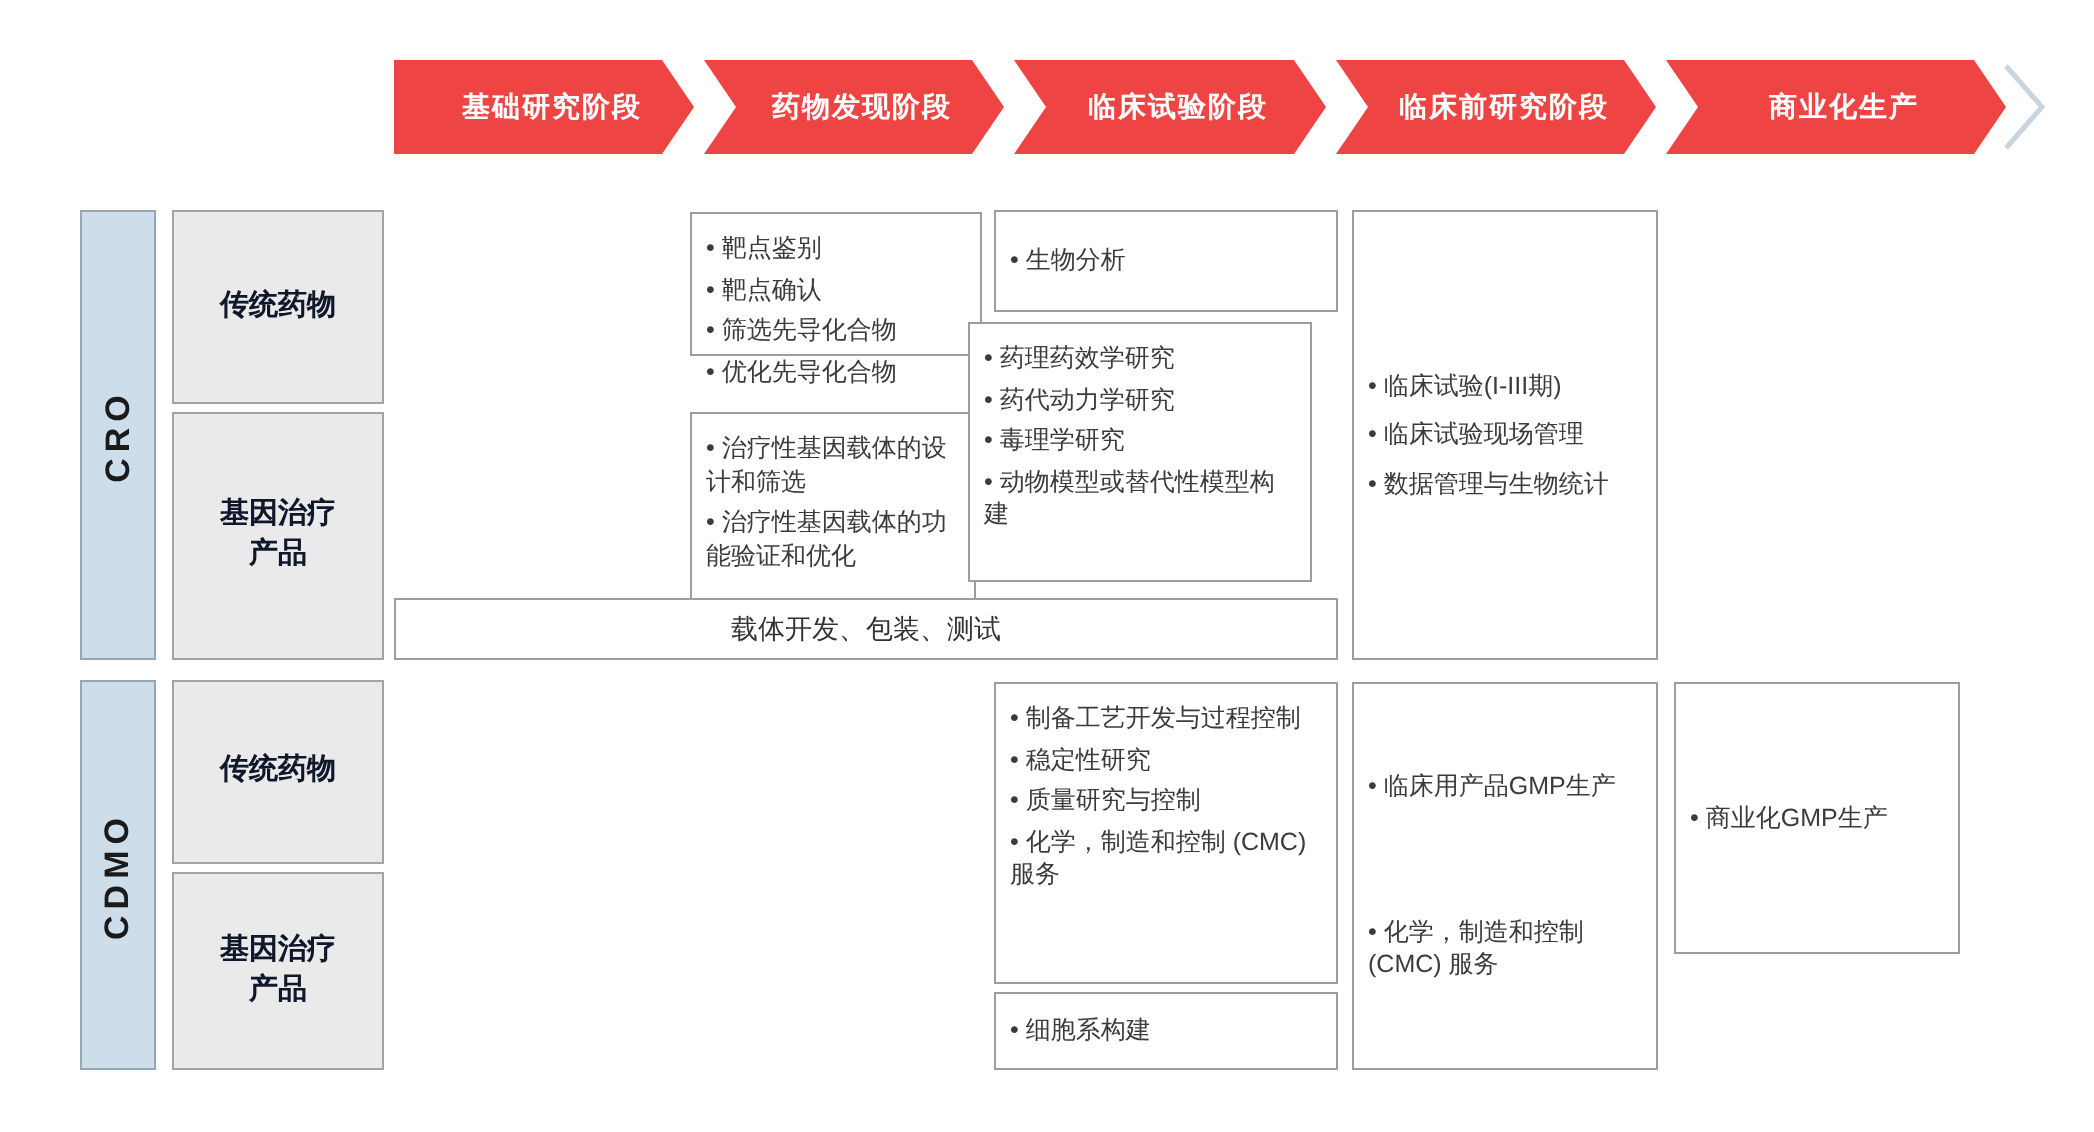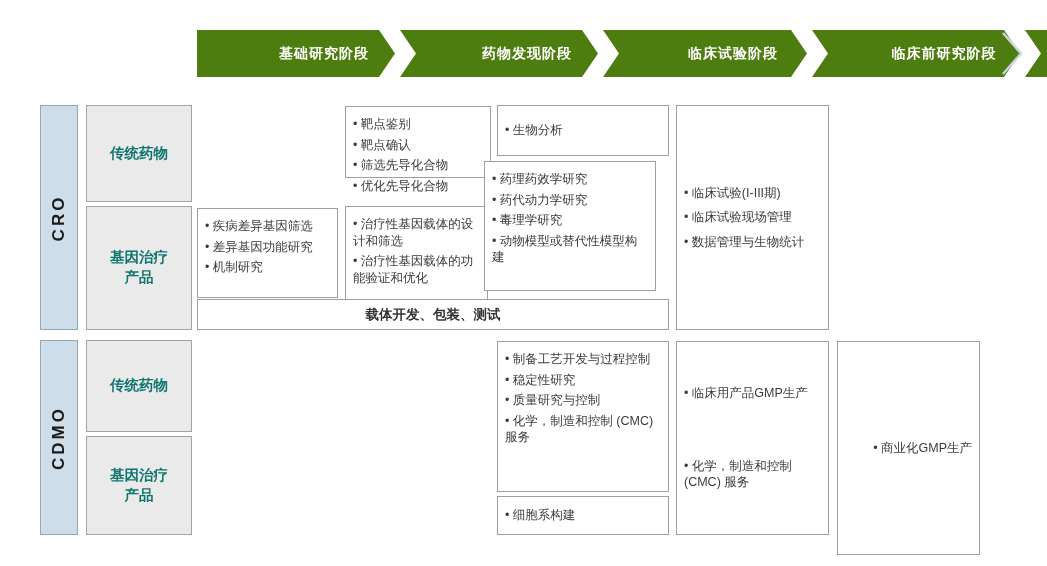--- a/index.html
+++ b/index.html
@@ -1,61 +1,61 @@
 <!DOCTYPE html>
 <html><head>
 <meta charset="utf-8">
 <style>
   html,body{margin:0;padding:0;background:#ffffff;}
   body{font-family:"Liberation Sans", sans-serif;}
   .canvas{position:relative;width:1047px;height:566px;background:#fff;overflow:hidden;}
 
   
   .arrows{position:absolute;left:197px;top:30px;height:47px;display:flex;gap:5px;}
-  .arrow{background:#4d7c0f;color:#fff;display:flex;align-items:center;justify-content:center;
+  .arrow{background:#ef4444;color:#fff;display:flex;align-items:center;justify-content:center;
          font-weight:bold;font-size:14px;letter-spacing:1px;
-         clip-path:polygon(0 0, calc(100% - 16px) 0, 100% 50%, calc(100% - 16px) 100%, 0 100%, 16px 50%);padding-left:48px;}
+         clip-path:polygon(0 0, calc(100% - 16px) 0, 100% 50%, calc(100% - 16px) 100%, 0 100%, 16px 50%);}
   .arrow.first{clip-path:polygon(0 0, calc(100% - 16px) 0, 100% 50%, calc(100% - 16px) 100%, 0 100%);}
   .arrow span{padding-left:8px;}
   .a1{width:150px}.a2{width:150px}.a3{width:160px}.a4{width:156px}.a5{width:170px}
   .tail{position:absolute;left:999px;top:30px;}
 
   
   .vbar{position:absolute;left:40px;width:38px;background:#CDDDEA;border:1px solid #96A7B4;
         display:flex;align-items:center;justify-content:center;box-sizing:border-box;}
   .vbar .vtext{transform:rotate(-90deg);font-weight:bold;font-size:17px;letter-spacing:3px;color:#1a1a1a;white-space:nowrap;}
   .cro-bar{top:105px;height:225px;}
   .cdmo-bar{top:340px;height:195px;}
 
   
   .rowhdr{position:absolute;left:86px;width:106px;background:#EAEAEA;border:1px solid #A3A3A3;
           display:flex;align-items:center;justify-content:center;text-align:center;
-          font-weight:bold;font-size:14.5px;color:#0f766e;white-space:pre-line;box-sizing:border-box;line-height:1.35;}
+          font-weight:bold;font-size:14.5px;color:#0f172a;white-space:pre-line;box-sizing:border-box;line-height:1.35;}
   .r1{top:105px;height:97px;} .r2{top:206px;height:124px;}
   .r3{top:340px;height:92px;} .r4{top:436px;height:99px;}
 
   
   .box{position:absolute;background:#fff;border:1px solid #9E9E9E;box-sizing:border-box;
        padding:5px 7px;font-size:12.5px;color:#3b3b3b;}
   .li{margin:4px 0;line-height:1.32;}
   .li::before{content:"• ";}
   .center-v{display:flex;flex-direction:column;justify-content:center;}
   .strip{display:flex;align-items:center;justify-content:center;font-size:13.5px;color:#333;padding:0;}
 
   .b-basic-gene{left:197px;top:208px;width:141px;height:90px;}
   .b-disc-trad{left:345px;top:106px;width:146px;height:72px;}
   .b-disc-gene{left:345px;top:206px;width:143px;height:95px;}
   .b-pre-bio{left:497px;top:105px;width:172px;height:51px;display:flex;align-items:center;}
   .b-pre-studies{left:484px;top:161px;width:172px;height:130px;}
-  .b-vector{left:197px;top:299px;width:472px;height:31px;font-weight:bold;}
+  .b-vector{left:197px;top:299px;width:472px;height:31px;}
   .b-clinical{left:676px;top:105px;width:153px;height:225px;}
   .b-cdmo-pre{left:497px;top:341px;width:172px;height:151px;}
   .b-cell{left:497px;top:496px;width:172px;height:39px;display:flex;align-items:center;}
   .b-clin-gmp{left:676px;top:341px;width:153px;height:194px;gap:48px;}
-  .b-comm-gmp{left:837px;top:341px;width:143px;height:214px;align-items:flex-end;}
+  .b-comm-gmp{left:837px;top:341px;width:143px;height:136px;}
 </style>
 </head>
 <body>
 
 <div class="canvas">
 
   <div class="arrows">
     <div class="arrow first a1">
         <span>基础研究阶段</span>
       </div>
@@ -76,25 +76,20 @@
     <polyline points="4,3 22,23.5 4,44" fill="none" stroke="#C9D5DE" stroke-width="2.5"></polyline>
   </svg>
 
   <div class="vbar cro-bar">
     <span class="vtext">CRO</span>
   </div>
   <div class="rowhdr r1">传统药物</div>
   <div class="rowhdr r2">基因治疗
 产品</div>
 
-  <div class="box b-basic-gene">
-    <div class="li">疾病差异基因筛选</div>
-    <div class="li">差异基因功能研究</div>
-    <div class="li">机制研究</div>
-  </div>
 
   <div class="box b-disc-trad">
     <div class="li">靶点鉴别</div>
     <div class="li">靶点确认</div>
     <div class="li">筛选先导化合物</div>
     <div class="li">优化先导化合物</div>
   </div>
 
   <div class="box b-disc-gene">
     <div class="li">治疗性基因载体的设计和筛选</div>

